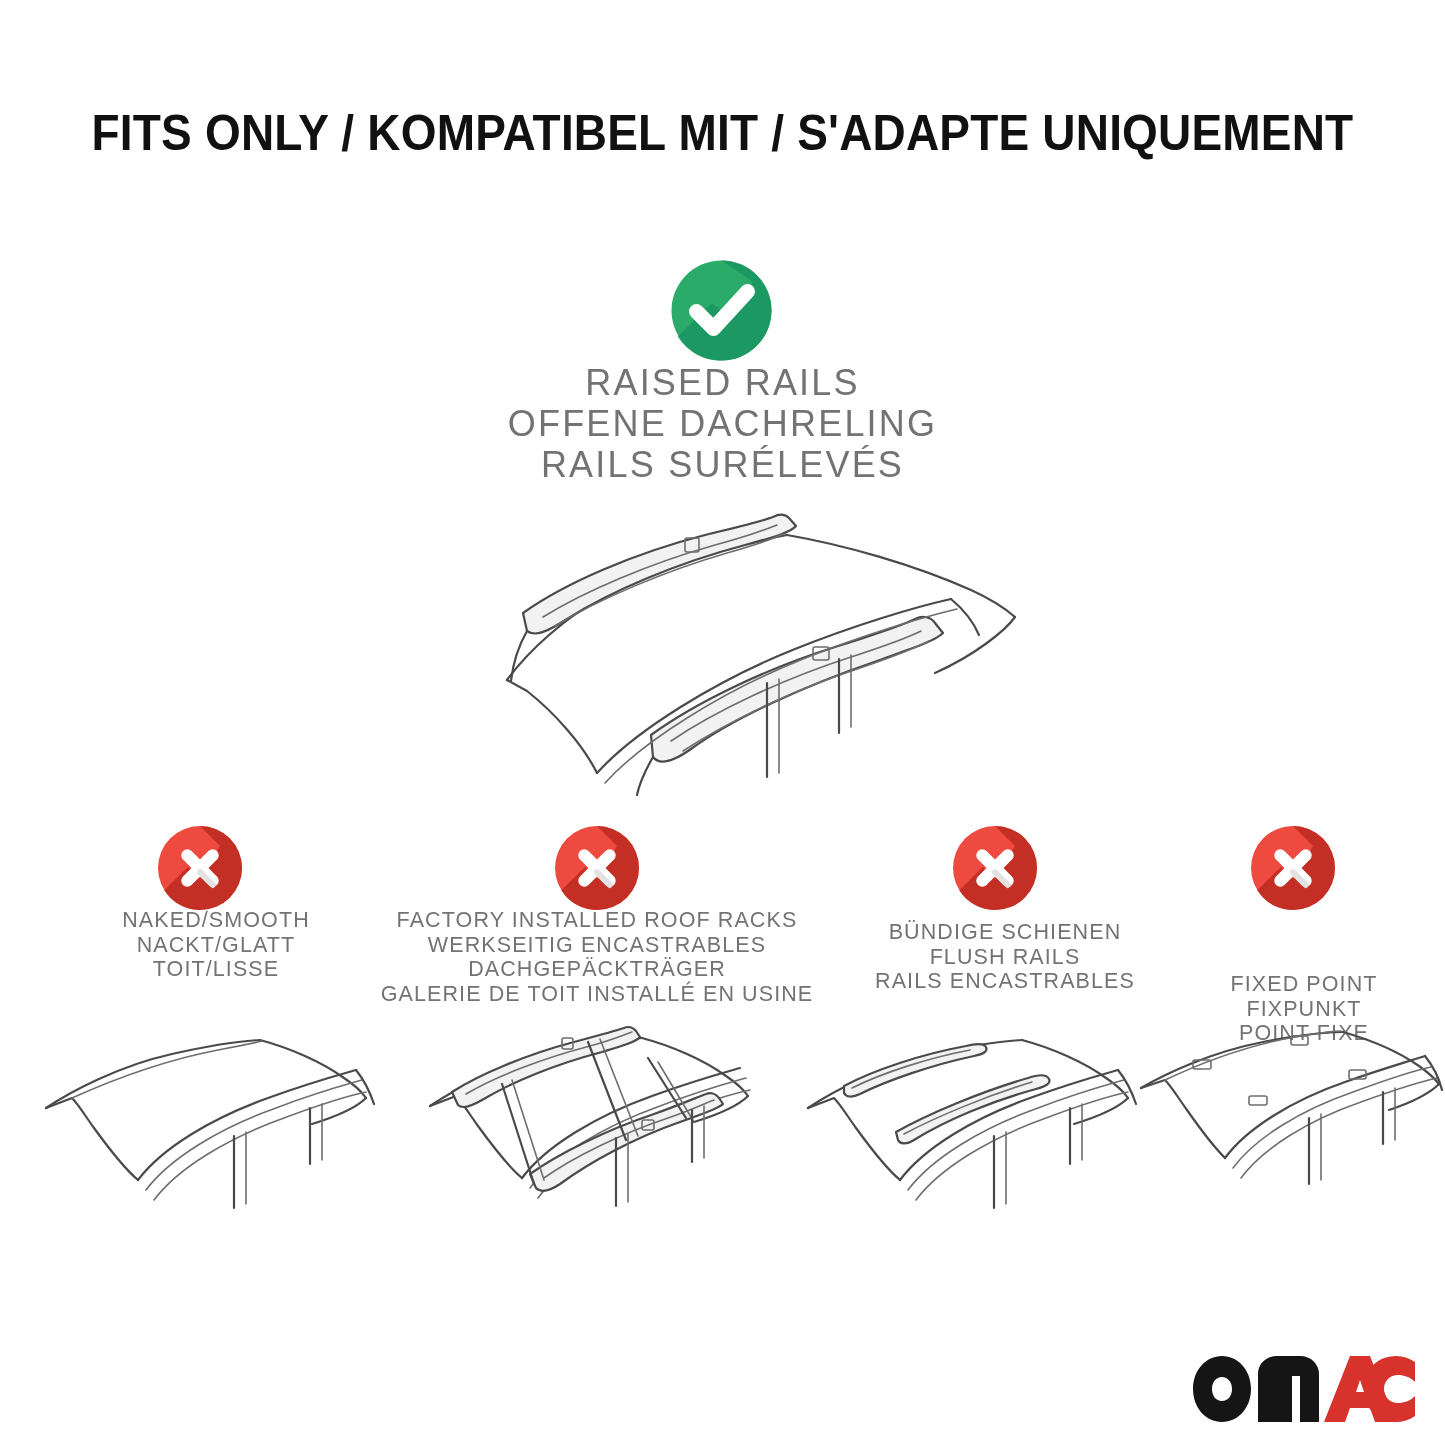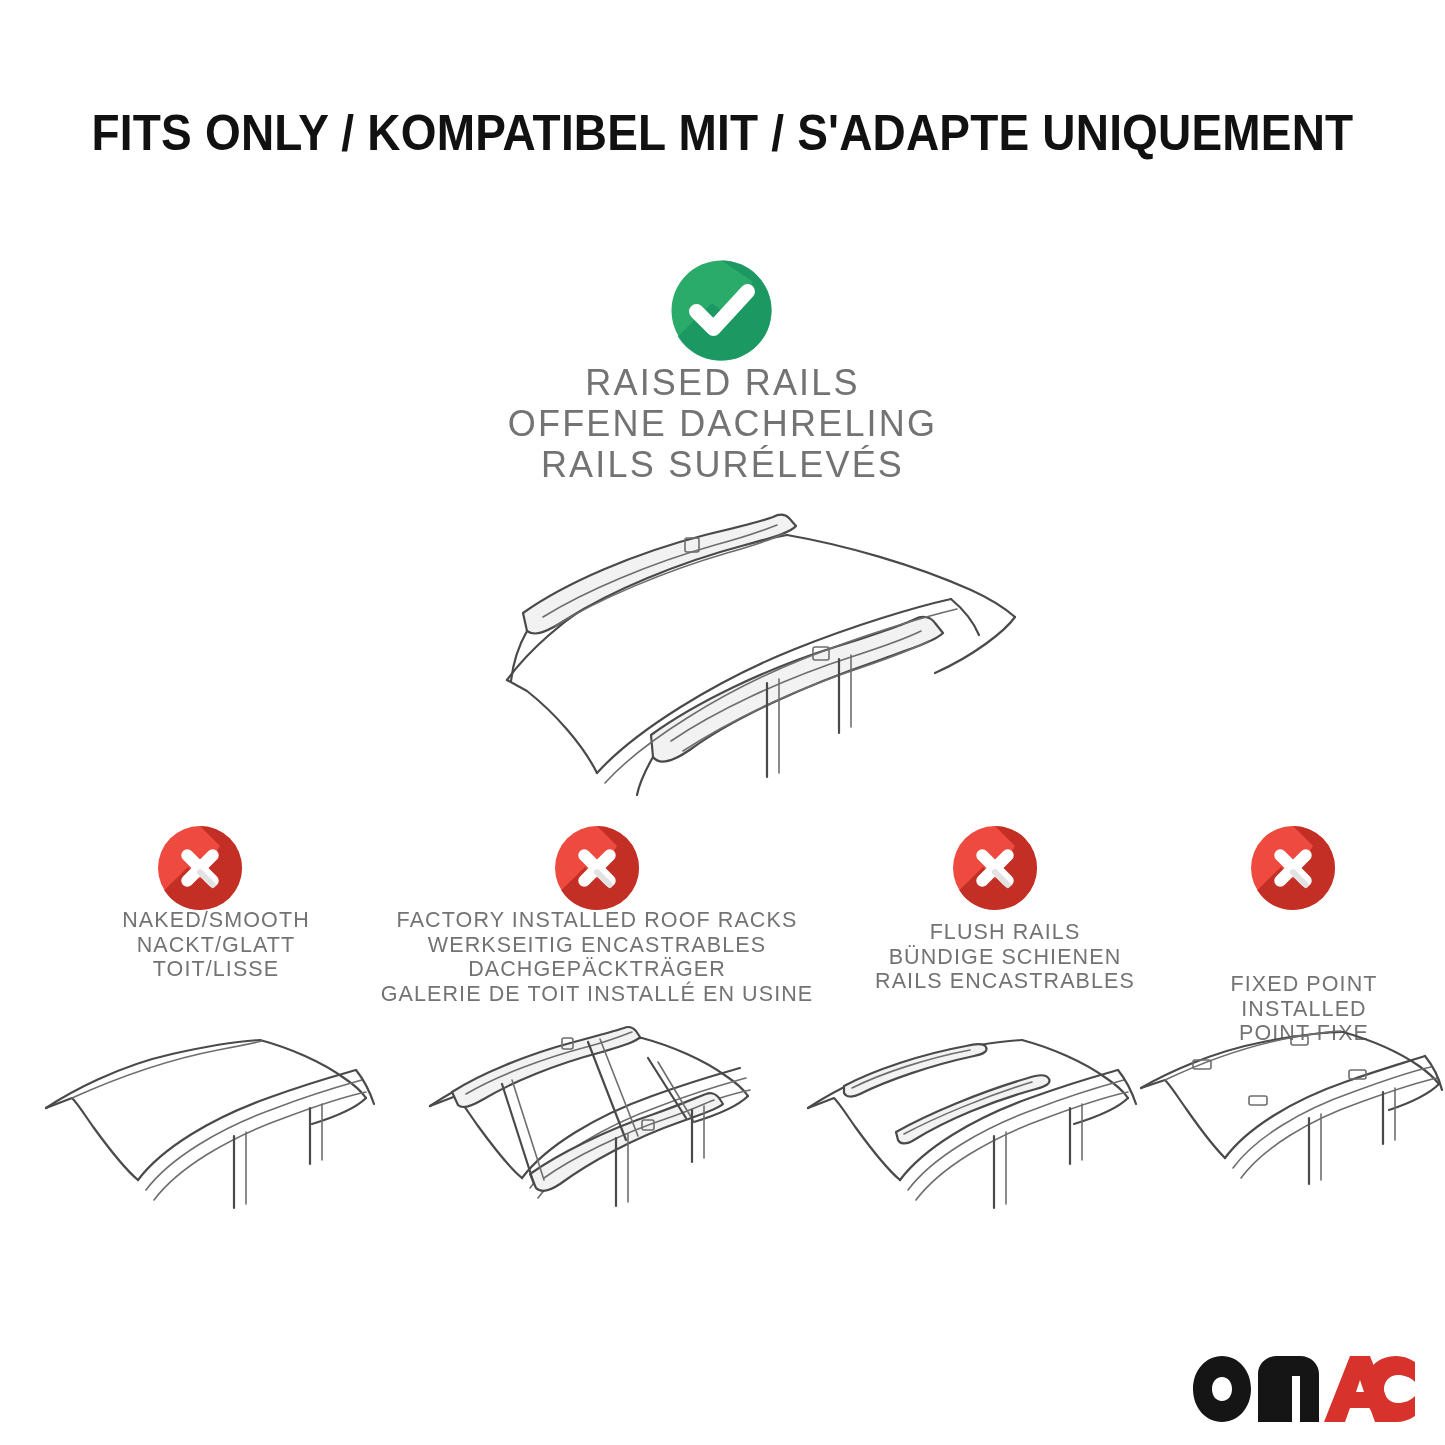--- a/index.html
+++ b/index.html
@@ -215,22 +215,22 @@
       <circle cx="46" cy="46" r="42" fill="#ee4a3f"></circle>
       <path d="M46 4 A42 42 0 0 1 46 88 A42 42 0 0 1 10.3 68.2 L34 45 L46 57 L66 24 Z" fill="#b8281f" opacity="0.8"></path>
       <g transform="rotate(45 46 46)">
         <rect x="40" y="22" width="12" height="48" rx="6" fill="#ffffff"></rect>
         <rect x="22" y="40" width="48" height="12" rx="6" fill="#ffffff"></rect>
         <rect x="46" y="46" width="24" height="6" rx="3" fill="#e2e2e2"></rect>
       </g>
     </svg>
   </div>
   <div class="caption caption-sm" style="left:830px;top:920px;width:350px;">
+    <span class="ln">BÜNDIGE SCHIENEN</span>
     <span class="ln">FLUSH RAILS</span>
-    <span class="ln">BÜNDIGE SCHIENEN</span>
     <span class="ln">RAILS ENCASTRABLES</span>
   </div>
   <div class="fig" style="left:782px;top:1022px;width:356px;height:232px;">
     <svg viewBox="0 0 356 232" preserveAspectRatio="none" aria-hidden="true">
       <path class="sk" d="M26 86 C50 70 98 44 152 32 C192 23 222 19 240 18"></path>
       <path class="sk" d="M240 18 C270 26 302 40 324 56 C336 64 342 70 346 76"></path>
       <path class="sk" d="M26 86 L52 76 C58 82 64 92 74 106 C90 128 106 148 118 158"></path>
       <path class="sk" d="M346 76 C338 84 318 94 292 102"></path>
       <path class="sk" d="M118 158 C142 126 192 96 248 76 C292 60 322 52 336 48"></path>
       <path class="sk-thin" d="M126 168 C150 136 200 106 256 86 C298 70 328 62 342 58"></path>
@@ -259,21 +259,21 @@
       <path d="M46 4 A42 42 0 0 1 46 88 A42 42 0 0 1 10.3 68.2 L34 45 L46 57 L66 24 Z" fill="#b8281f" opacity="0.8"></path>
       <g transform="rotate(45 46 46)">
         <rect x="40" y="22" width="12" height="48" rx="6" fill="#ffffff"></rect>
         <rect x="22" y="40" width="48" height="12" rx="6" fill="#ffffff"></rect>
         <rect x="46" y="46" width="24" height="6" rx="3" fill="#e2e2e2"></rect>
       </g>
     </svg>
   </div>
   <div class="caption caption-sm" style="left:1178px;top:972px;width:252px;">
     <span class="ln">FIXED POINT</span>
-    <span class="ln">INSTALLED</span>
+    <span class="ln">FIXPUNKT</span>
     <span class="ln">POINT FIXE</span>
   </div>
   <div class="fig" style="left:1131px;top:1022px;width:312px;height:232px;">
     <svg viewBox="0 0 312 232" preserveAspectRatio="none" aria-hidden="true">
       <path class="sk" d="M10 66 C34 52 80 30 132 20 C168 13 196 10 212 10"></path>
       <path class="sk" d="M212 10 C240 18 268 30 288 44 C298 51 304 57 308 62"></path>
       <path class="sk" d="M10 66 L34 58 C40 64 46 74 56 88 C70 108 84 126 94 136"></path>
       <path class="sk" d="M308 62 C300 70 282 80 258 88"></path>
       <path class="sk-thin" d="M34 58 C72 40 120 22 170 14 C194 10 206 9 210 9"></path>
       <path class="sk" d="M94 136 C116 106 162 78 214 60 C254 46 282 38 294 34"></path>

